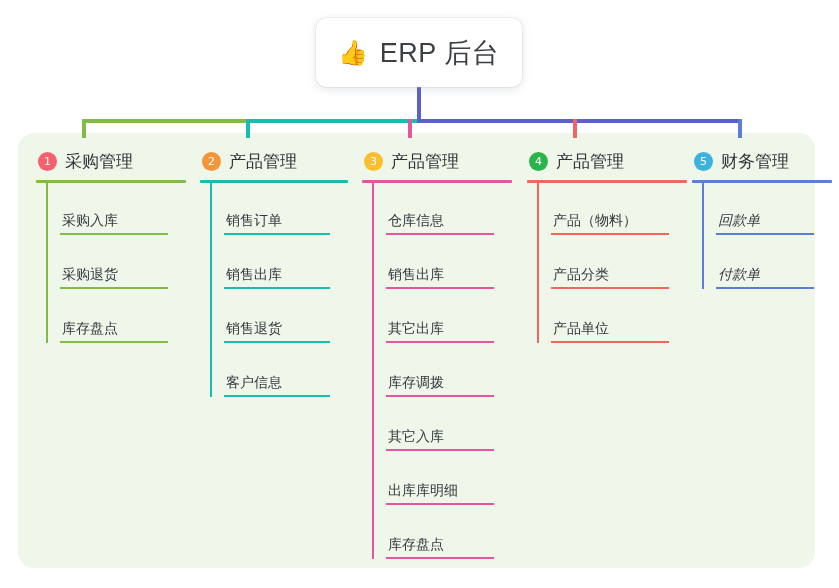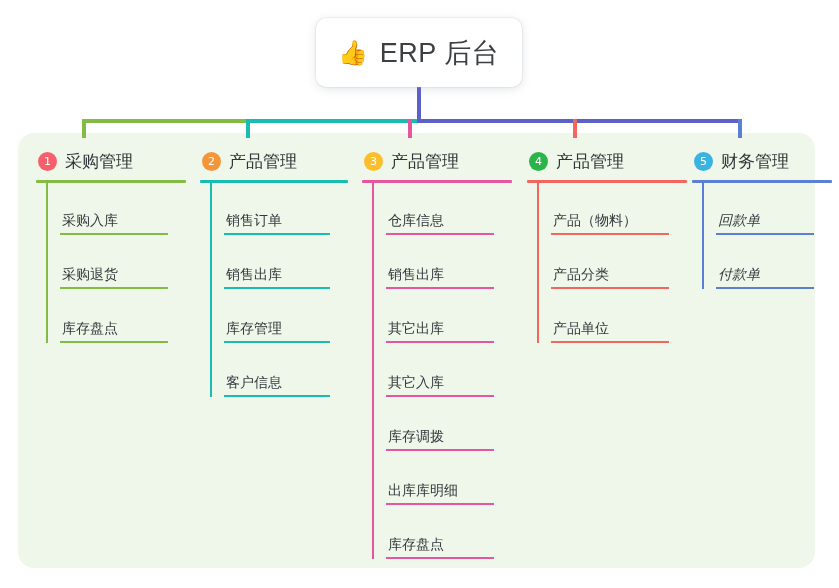--- a/index.html
+++ b/index.html
@@ -135,21 +135,21 @@
           <div class="item">
             <div class="spine" style="background: rgb(24, 188, 176);"></div>
             <div class="cell"><span class="label">销售订单</span><div class="underline" style="background: rgb(24, 188, 176);"></div></div>
           </div>
           <div class="item">
             <div class="spine" style="background: rgb(24, 188, 176);"></div>
             <div class="cell"><span class="label">销售出库</span><div class="underline" style="background: rgb(24, 188, 176);"></div></div>
           </div>
           <div class="item">
             <div class="spine" style="background: rgb(24, 188, 176);"></div>
-            <div class="cell"><span class="label">库存管理</span><div class="underline" style="background: rgb(24, 188, 176);"></div></div>
+            <div class="cell"><span class="label">销售退货</span><div class="underline" style="background: rgb(24, 188, 176);"></div></div>
           </div>
           <div class="item">
             <div class="spine" style="background: rgb(24, 188, 176);"></div>
             <div class="cell"><span class="label">客户信息</span><div class="underline" style="background: rgb(24, 188, 176);"></div></div>
           </div>
         </div>
       </div>
       <div class="col" style="left: 362px; top: 148px;">
         <div class="col-head">
           <span class="badge" style="background: rgb(251, 191, 46);">3</span>
@@ -164,25 +164,25 @@
           <div class="item">
             <div class="spine" style="background: rgb(232, 85, 159);"></div>
             <div class="cell"><span class="label">销售出库</span><div class="underline" style="background: rgb(232, 85, 159);"></div></div>
           </div>
           <div class="item">
             <div class="spine" style="background: rgb(232, 85, 159);"></div>
             <div class="cell"><span class="label">其它出库</span><div class="underline" style="background: rgb(232, 85, 159);"></div></div>
           </div>
           <div class="item">
             <div class="spine" style="background: rgb(232, 85, 159);"></div>
+            <div class="cell"><span class="label">库存调拨</span><div class="underline" style="background: rgb(232, 85, 159);"></div></div>
+          </div>
+          <div class="item">
+            <div class="spine" style="background: rgb(232, 85, 159);"></div>
             <div class="cell"><span class="label">其它入库</span><div class="underline" style="background: rgb(232, 85, 159);"></div></div>
-          </div>
-          <div class="item">
-            <div class="spine" style="background: rgb(232, 85, 159);"></div>
-            <div class="cell"><span class="label">库存调拨</span><div class="underline" style="background: rgb(232, 85, 159);"></div></div>
           </div>
           <div class="item">
             <div class="spine" style="background: rgb(232, 85, 159);"></div>
             <div class="cell"><span class="label">出库库明细</span><div class="underline" style="background: rgb(232, 85, 159);"></div></div>
           </div>
           <div class="item">
             <div class="spine" style="background: rgb(232, 85, 159);"></div>
             <div class="cell"><span class="label">库存盘点</span><div class="underline" style="background: rgb(232, 85, 159);"></div></div>
           </div>
         </div>

